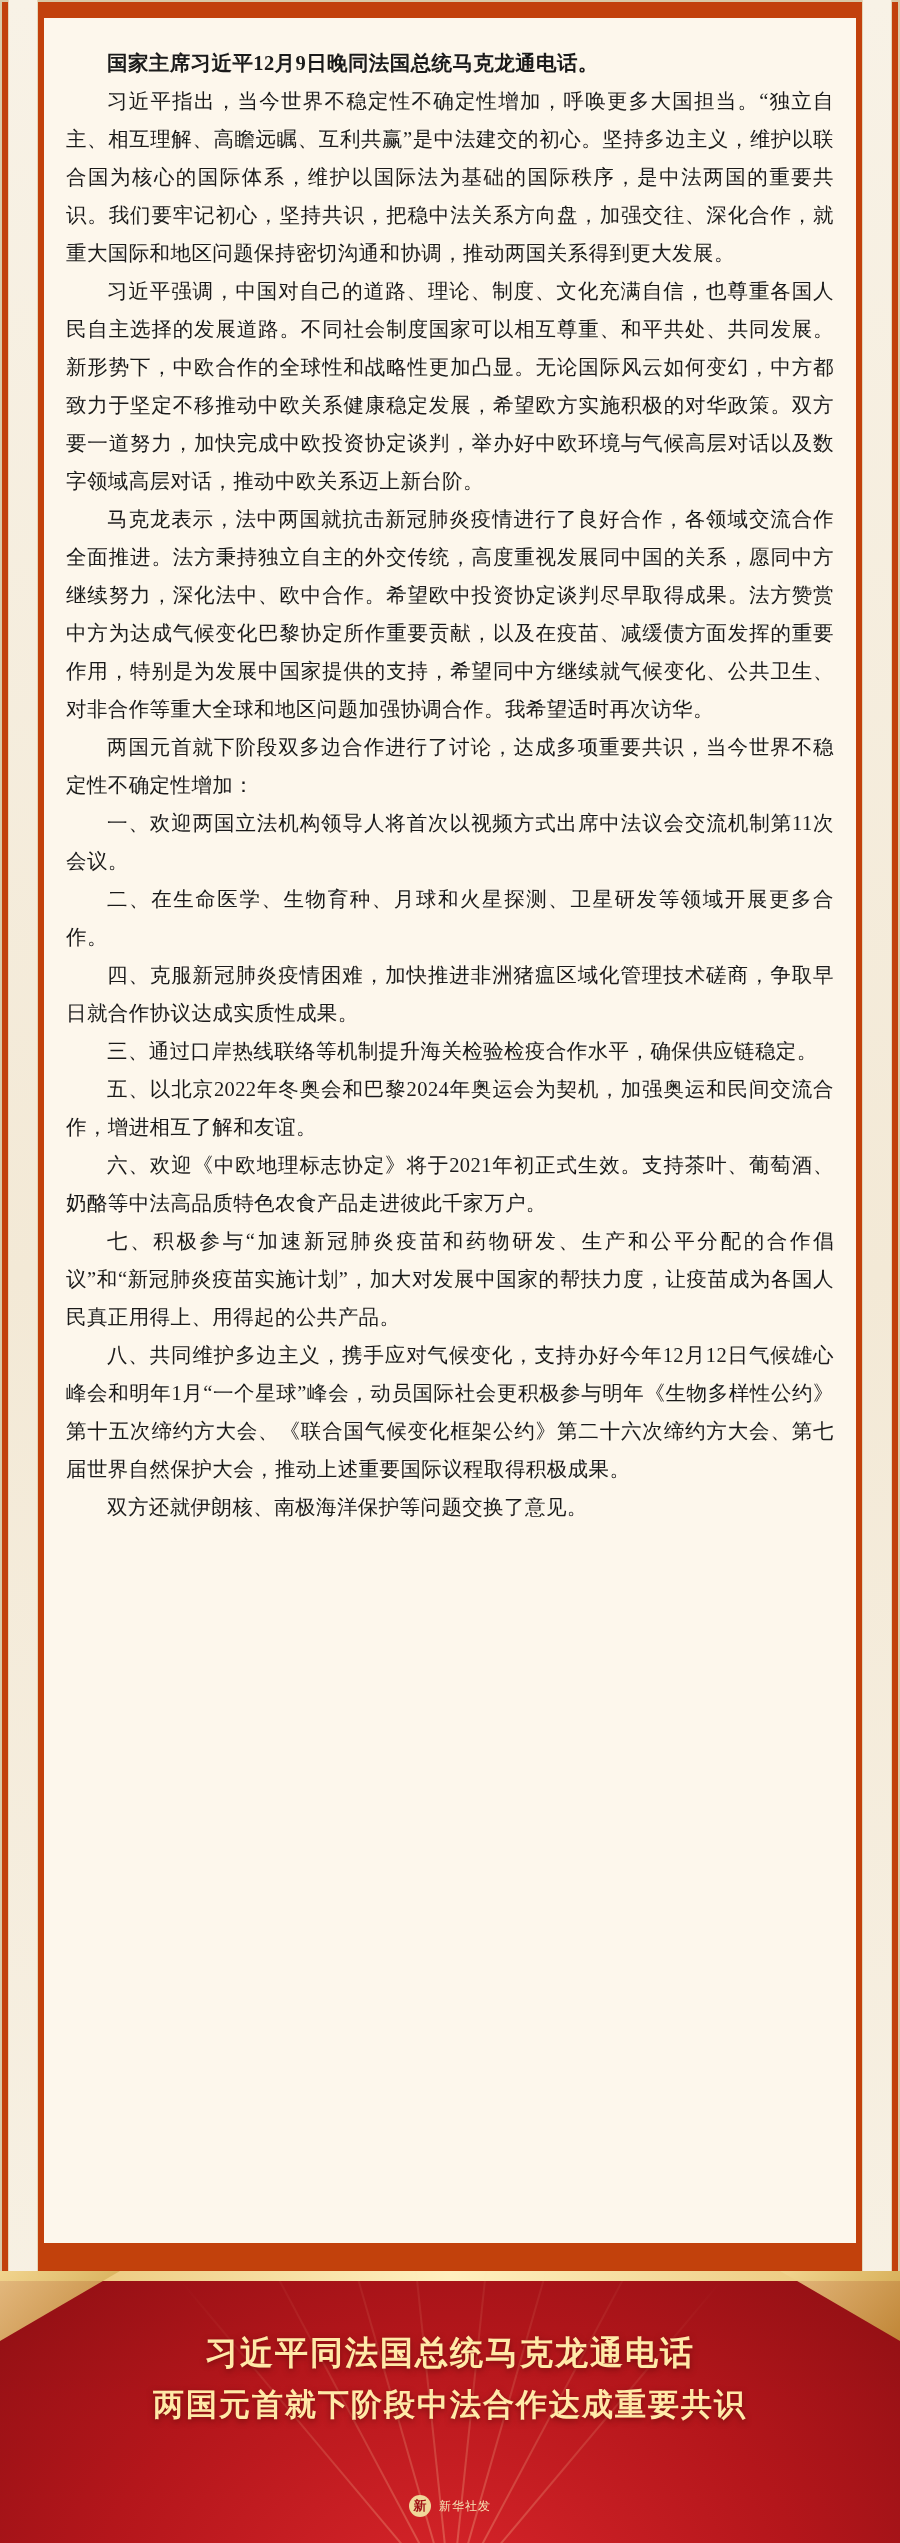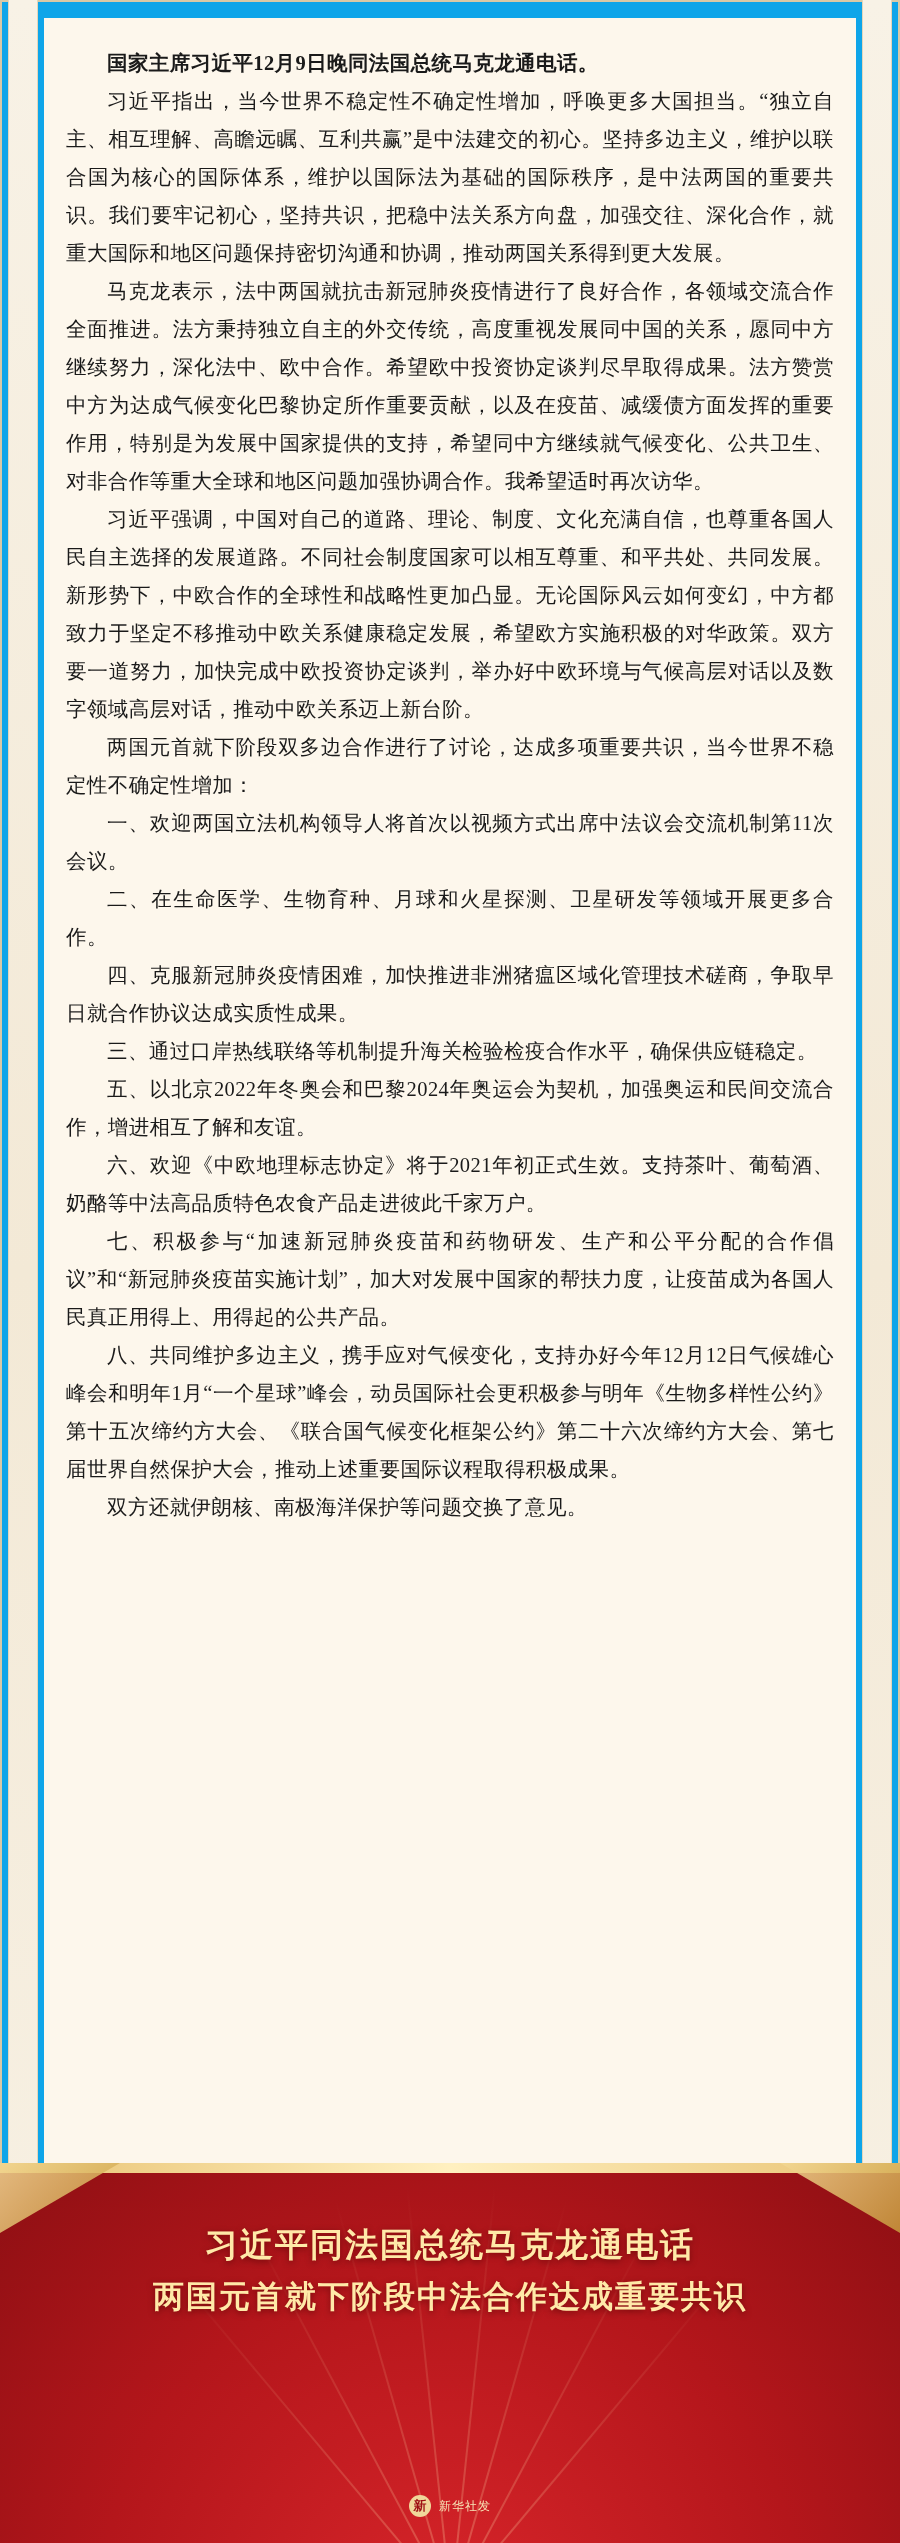--- a/index.html
+++ b/index.html
@@ -9,21 +9,21 @@
   }
   body {
     width: 900px;
     height: 2543px;
     font-family: "Liberation Serif", "DejaVu Serif", serif;
   }
   .poster {
     position: relative;
     width: 900px;
     height: 2543px;
-    background: #0ea5e9;
+    background: #c2410c;
     overflow: hidden;
   }
   
   .frame-outer {
     position: absolute;
     left: 0; top: 0; right: 0; bottom: 0;
     border: 2px solid #d9c9a6;
     box-sizing: border-box;
   }
   
@@ -66,21 +66,21 @@
     text-indent: 2em;
     font-weight: 600;
   }
 
   
   .banner {
     position: absolute;
     left: 0;
     right: 0;
     bottom: 0;
-    height: 380px;
+    height: 272px;
     background:
       radial-gradient(ellipse at 50% 120%, #d8252a 0%, #b4161b 55%, #8d0f13 100%);
     overflow: hidden;
   }
   .banner .ray {
     position: absolute;
     left: 50%;
     bottom: -60px;
     width: 2px;
     height: 420px;
@@ -153,22 +153,22 @@
 
 <div class="poster">
   <div class="frame-outer"></div>
   <div class="band left"></div>
   <div class="band right"></div>
 
   <div class="paper">
     <div class="article">
       <p class="lead">国家主席习近平12月9日晚同法国总统马克龙通电话。</p>
       <p>习近平指出，当今世界不稳定性不确定性增加，呼唤更多大国担当。“独立自主、相互理解、高瞻远瞩、互利共赢”是中法建交的初心。坚持多边主义，维护以联合国为核心的国际体系，维护以国际法为基础的国际秩序，是中法两国的重要共识。我们要牢记初心，坚持共识，把稳中法关系方向盘，加强交往、深化合作，就重大国际和地区问题保持密切沟通和协调，推动两国关系得到更大发展。</p>
+      <p>习近平强调，中国对自己的道路、理论、制度、文化充满自信，也尊重各国人民自主选择的发展道路。不同社会制度国家可以相互尊重、和平共处、共同发展。新形势下，中欧合作的全球性和战略性更加凸显。无论国际风云如何变幻，中方都致力于坚定不移推动中欧关系健康稳定发展，希望欧方实施积极的对华政策。双方要一道努力，加快完成中欧投资协定谈判，举办好中欧环境与气候高层对话以及数字领域高层对话，推动中欧关系迈上新台阶。</p>
       <p>马克龙表示，法中两国就抗击新冠肺炎疫情进行了良好合作，各领域交流合作全面推进。法方秉持独立自主的外交传统，高度重视发展同中国的关系，愿同中方继续努力，深化法中、欧中合作。希望欧中投资协定谈判尽早取得成果。法方赞赏中方为达成气候变化巴黎协定所作重要贡献，以及在疫苗、减缓债方面发挥的重要作用，特别是为发展中国家提供的支持，希望同中方继续就气候变化、公共卫生、对非合作等重大全球和地区问题加强协调合作。我希望适时再次访华。</p>
-      <p>习近平强调，中国对自己的道路、理论、制度、文化充满自信，也尊重各国人民自主选择的发展道路。不同社会制度国家可以相互尊重、和平共处、共同发展。新形势下，中欧合作的全球性和战略性更加凸显。无论国际风云如何变幻，中方都致力于坚定不移推动中欧关系健康稳定发展，希望欧方实施积极的对华政策。双方要一道努力，加快完成中欧投资协定谈判，举办好中欧环境与气候高层对话以及数字领域高层对话，推动中欧关系迈上新台阶。</p>
       <p>两国元首就下阶段双多边合作进行了讨论，达成多项重要共识，当今世界不稳定性不确定性增加：</p>
       <p>一、欢迎两国立法机构领导人将首次以视频方式出席中法议会交流机制第11次会议。</p>
       <p>二、在生命医学、生物育种、月球和火星探测、卫星研发等领域开展更多合作。</p>
       <p>四、克服新冠肺炎疫情困难，加快推进非洲猪瘟区域化管理技术磋商，争取早日就合作协议达成实质性成果。</p>
       <p>三、通过口岸热线联络等机制提升海关检验检疫合作水平，确保供应链稳定。</p>
       <p>五、以北京2022年冬奥会和巴黎2024年奥运会为契机，加强奥运和民间交流合作，增进相互了解和友谊。</p>
       <p>六、欢迎《中欧地理标志协定》将于2021年初正式生效。支持茶叶、葡萄酒、奶酪等中法高品质特色农食产品走进彼此千家万户。</p>
       <p>七、积极参与“加速新冠肺炎疫苗和药物研发、生产和公平分配的合作倡议”和“新冠肺炎疫苗实施计划”，加大对发展中国家的帮扶力度，让疫苗成为各国人民真正用得上、用得起的公共产品。</p>
       <p>八、共同维护多边主义，携手应对气候变化，支持办好今年12月12日气候雄心峰会和明年1月“一个星球”峰会，动员国际社会更积极参与明年《生物多样性公约》第十五次缔约方大会、《联合国气候变化框架公约》第二十六次缔约方大会、第七届世界自然保护大会，推动上述重要国际议程取得积极成果。</p>
       <p>双方还就伊朗核、南极海洋保护等问题交换了意见。</p>

